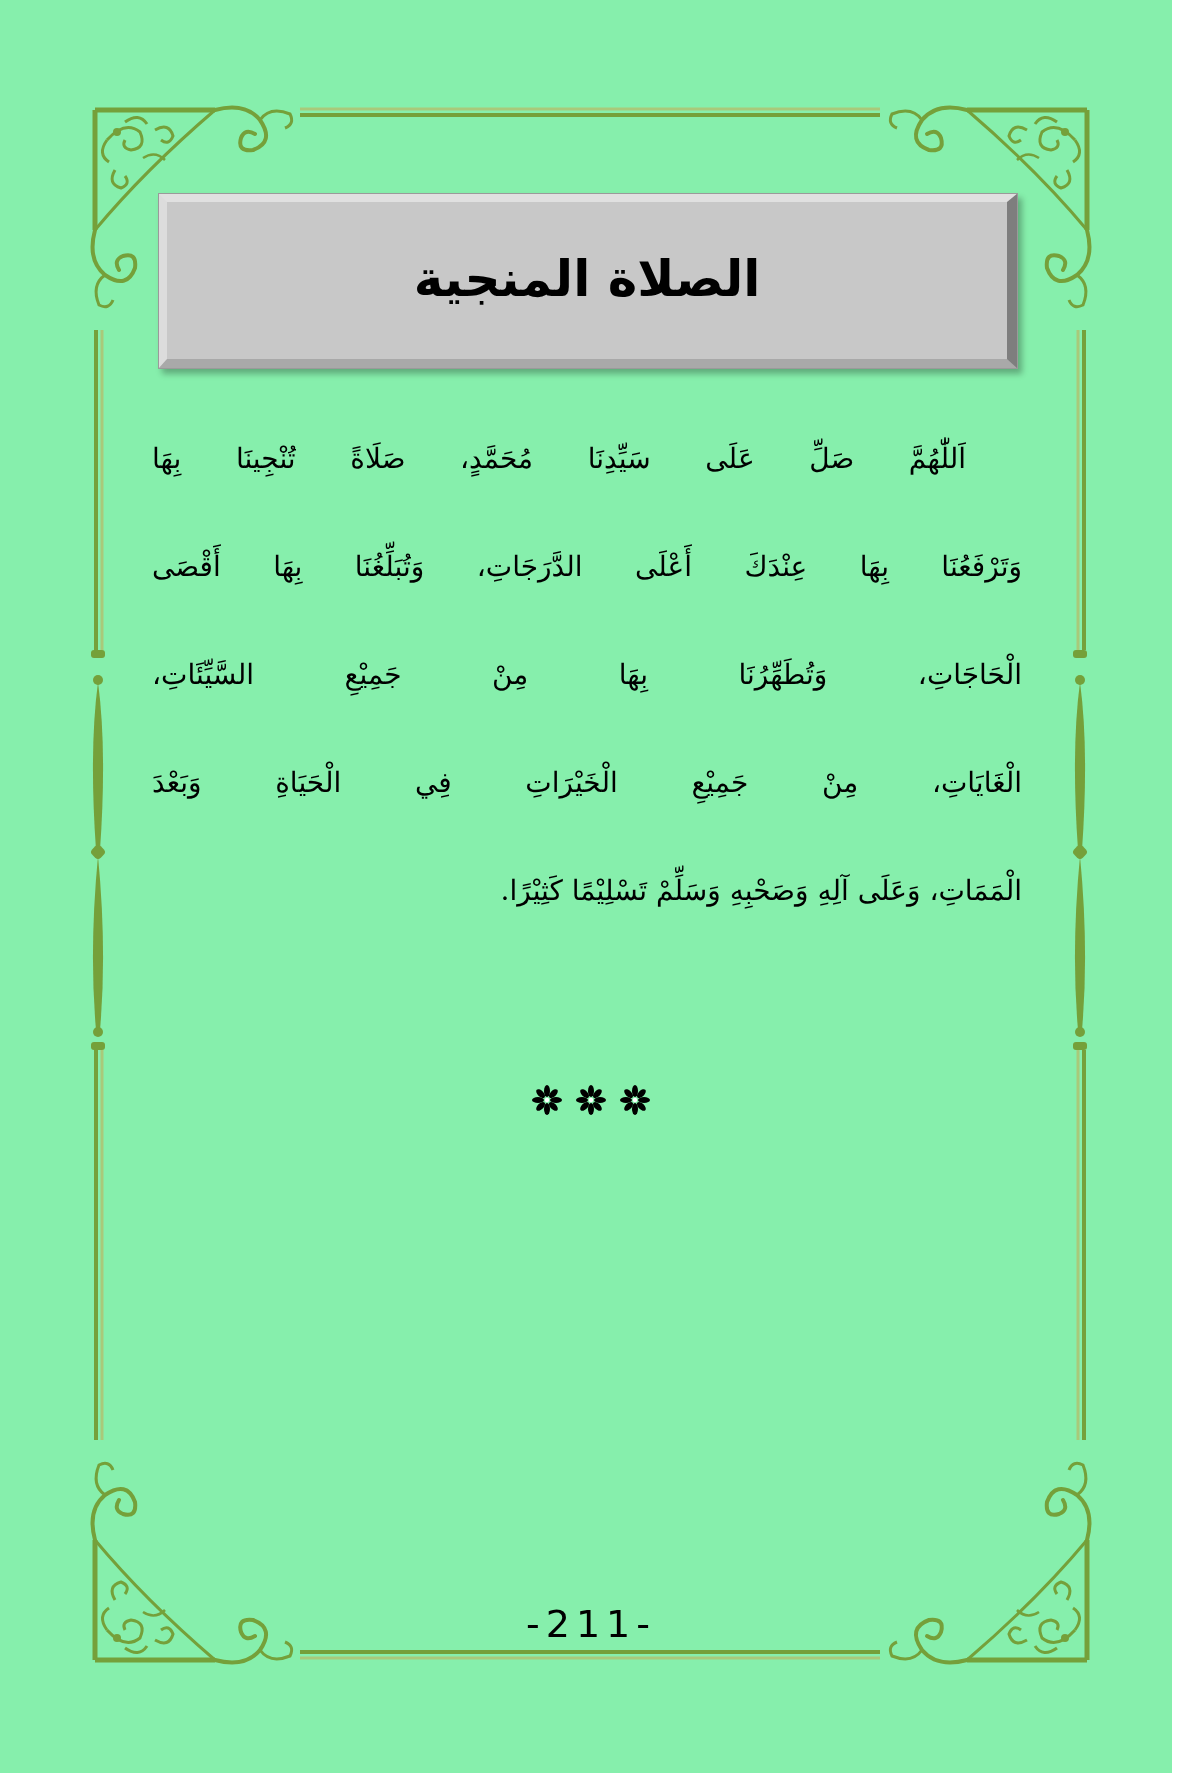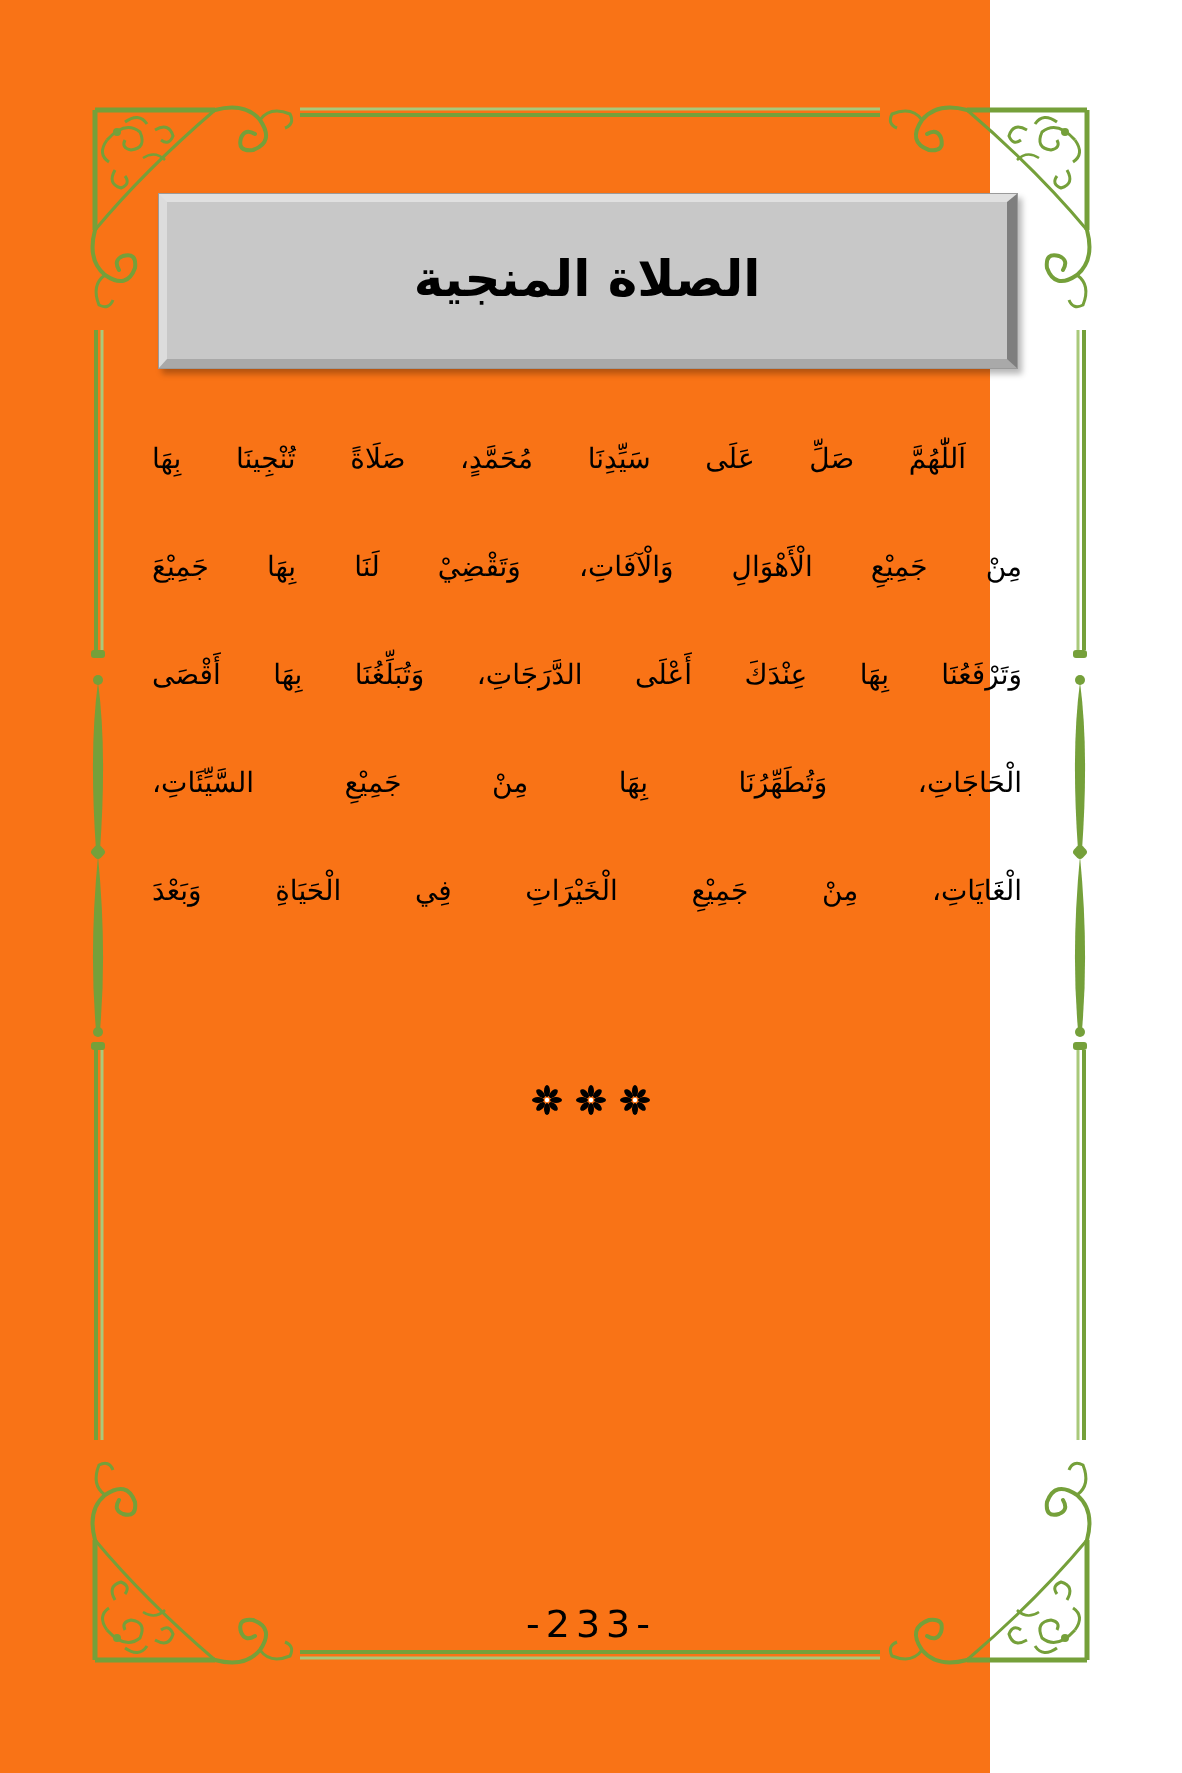--- a/index.html
+++ b/index.html
@@ -10,23 +10,23 @@
   body {
     width: 1182px;
     height: 1773px;
     position: relative;
     overflow: hidden;
     font-family: "DejaVu Serif", "Liberation Serif", serif;
   }
   .page {
     position: absolute;
     left: 0; top: 0;
-    width: 990px;
+    width: 1172px;
     height: 1773px;
-    background: #f97316;
+    background: #86efac;
   }
 
   
   .frame-svg {
     position: absolute;
     left: 0; top: 0;
     width: 1182px;
     height: 1773px;
     pointer-events: none;
   }
@@ -185,24 +185,24 @@
     <use href="#side-spindle" transform="translate(98 620)"></use>
     <use href="#side-spindle" transform="translate(1080 620)"></use>
   </svg>
 
   <div class="title-box">
     <div class="title-text">الصلاة المنجية</div>
   </div>
 
   <div class="body-text">
     <span class="body-line first">اَللّٰهُمَّ صَلِّ عَلَى سَيِّدِنَا مُحَمَّدٍ، صَلَاةً تُنْجِينَا بِهَا</span>
-    <span class="body-line">مِنْ جَمِيْعِ الْأَهْوَالِ وَالْآفَاتِ، وَتَقْضِيْ لَنَا بِهَا جَمِيْعَ</span>
     <span class="body-line">وَتَرْفَعُنَا بِهَا عِنْدَكَ أَعْلَى الدَّرَجَاتِ، وَتُبَلِّغُنَا بِهَا أَقْصَى</span>
     <span class="body-line">الْحَاجَاتِ، وَتُطَهِّرُنَا بِهَا مِنْ جَمِيْعِ السَّيِّئَاتِ،</span>
     <span class="body-line">الْغَايَاتِ، مِنْ جَمِيْعِ الْخَيْرَاتِ فِي الْحَيَاةِ وَبَعْدَ</span>
+    <span class="body-line last">الْمَمَاتِ، وَعَلَى آلِهِ وَصَحْبِهِ وَسَلِّمْ تَسْلِيْمًا كَثِيْرًا.</span>
   </div>
 
   <div class="separator">
     <svg class="flower" viewBox="-15 -15 30 30">
       <g fill="#000">
         <ellipse cx="0" cy="-9" rx="3" ry="6"></ellipse>
         <ellipse cx="0" cy="9" rx="3" ry="6"></ellipse>
         <ellipse cx="-9" cy="0" rx="6" ry="3"></ellipse>
         <ellipse cx="9" cy="0" rx="6" ry="3"></ellipse>
         <ellipse cx="-6.4" cy="-6.4" rx="3" ry="5.5" transform="rotate(-45 -6.4 -6.4)"></ellipse>
@@ -233,15 +233,15 @@
         <ellipse cx="9" cy="0" rx="6" ry="3"></ellipse>
         <ellipse cx="-6.4" cy="-6.4" rx="3" ry="5.5" transform="rotate(-45 -6.4 -6.4)"></ellipse>
         <ellipse cx="6.4" cy="6.4" rx="3" ry="5.5" transform="rotate(-45 6.4 6.4)"></ellipse>
         <ellipse cx="6.4" cy="-6.4" rx="3" ry="5.5" transform="rotate(45 6.4 -6.4)"></ellipse>
         <ellipse cx="-6.4" cy="6.4" rx="3" ry="5.5" transform="rotate(45 -6.4 6.4)"></ellipse>
       </g>
       <circle r="2.2" fill="#fff"></circle>
     </svg>
   </div>
 
-  <div class="page-number">-233-</div>
+  <div class="page-number">-211-</div>
 
 </div>
 
 </body></html>

